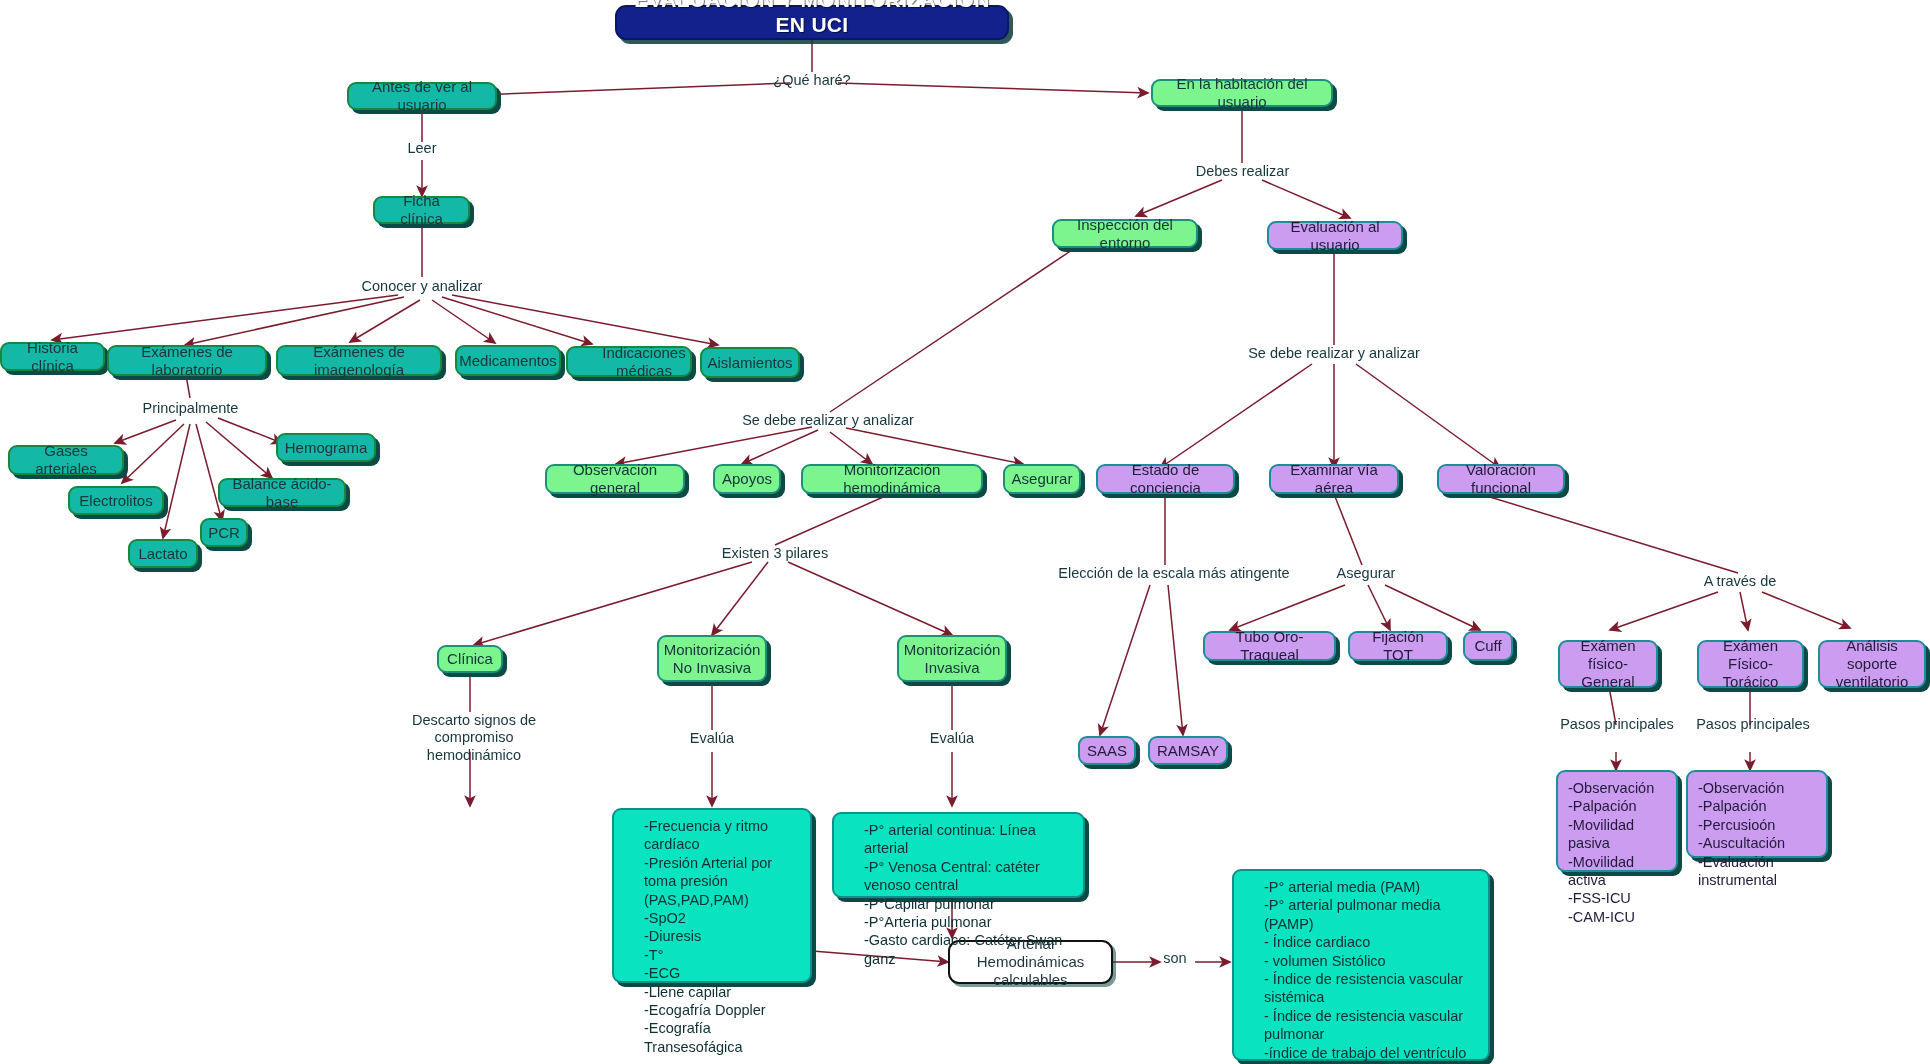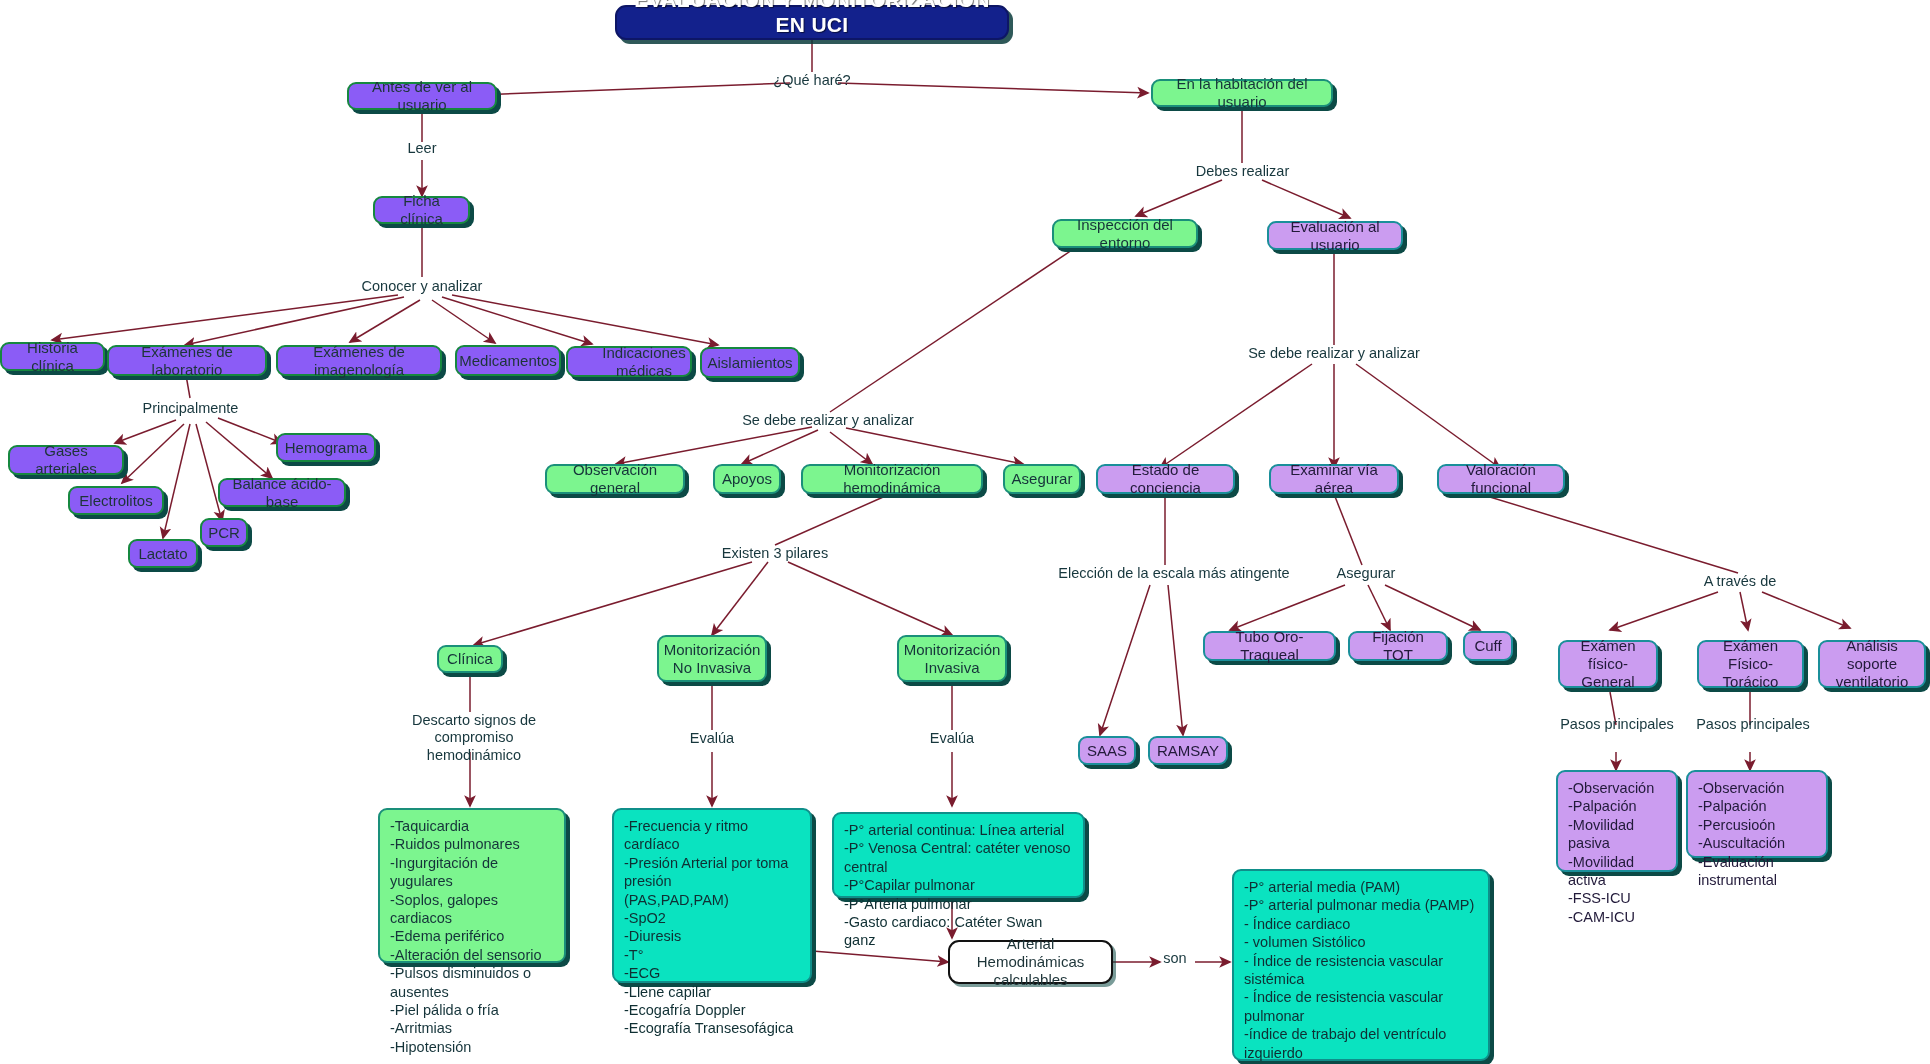--- a/index.html
+++ b/index.html
@@ -6,28 +6,28 @@
   body{font-family:"Liberation Sans",sans-serif;}
   #map{position:relative;width:1930px;height:1064px;background:#ffffff;overflow:hidden;}
   svg.links{position:absolute;left:0;top:0;width:1930px;height:1064px;pointer-events:none;}
   .node{position:absolute;box-sizing:border-box;display:flex;align-items:center;justify-content:center;
         text-align:center;border-radius:9px;line-height:1.18;z-index:3;}
   .node .lbl{display:block;width:100%;padding:0 7px;}
   
   .n-title{background:#13218c;color:#ffffff;border:2px solid #0d1666;border-radius:11px;
            font-weight:bold;font-size:21px;letter-spacing:.3px;
            box-shadow:4px 4px 0 rgba(10,60,60,.85);text-shadow:1px 1px 1px rgba(0,0,0,.55);}
-  .n-yellow{background:#8b5cf6;color:#1d3438;border:2px solid #16883f;
+  .n-yellow{background:#14b8a6;color:#1d3438;border:2px solid #16883f;
             box-shadow:4px 4px 0 #0c4a46;font-size:15px;}
   .n-green{background:#7cf58f;color:#15343a;border:2px solid #1a8f7a;
            box-shadow:4px 4px 0 #0c4a46;font-size:15px;}
   .n-purple{background:#cb9cf0;color:#221a3a;border:2px solid #1a8f9a;
             box-shadow:4px 4px 0 #0c4a46;font-size:15px;}
   .n-cyan{background:#0ae3c0;color:#0f2f33;border:2px solid #0f8f8a;
-          box-shadow:4px 4px 0 #0c4a46;font-size:15px;}
+          box-shadow:4px 4px 0 #0c4a46;font-size:15px;padding-left:20px;}
   .n-white{background:#ffffff;color:#1d3438;border:2px solid #121212;border-radius:11px;
            box-shadow:3px 3px 0 rgba(12,74,70,.55);font-size:15px;}
   .n-list{align-items:flex-start;justify-content:flex-start;text-align:left;}
   .n-list .lbl{padding:7px 10px;white-space:pre-line;font-size:14.5px;line-height:1.27;}
   .linklabel{position:absolute;color:#17373d;font-size:14.5px;line-height:1.2;
              text-align:center;z-index:4;white-space:pre-line;background:transparent;}
 </style>
 </head>
 <body>
 
@@ -287,32 +287,20 @@
   <div class="node n-purple" style="left:1818px;top:640px;width:108px;height:48px;">
     <span class="lbl" style="white-space:pre-line;">Análisis soporte
 ventilatorio</span>
     </div>
 
   <div class="node n-white" style="left:948px;top:940px;width:165px;height:44px;">
     <span class="lbl" style="white-space:pre-line;">Arterial Hemodinámicas
 calculables</span>
     </div>
 
-  <div class="node n-green n-list" style="left:378px;top:808px;width:188px;height:155px;">
-    <span class="lbl">-Taquicardia
--Ruidos pulmonares
--Ingurgitación de yugulares
--Soplos, galopes cardiacos
--Edema periférico
--Alteración del sensorio
--Pulsos disminuidos o ausentes
--Piel pálida o fría
--Arritmias
--Hipotensión</span>
-    </div>
 
   <div class="node n-cyan n-list" style="left:612px;top:808px;width:200px;height:175px;">
     <span class="lbl">-Frecuencia y ritmo cardíaco
 -Presión Arterial por toma presión
 (PAS,PAD,PAM)
 -SpO2
 -Diuresis
 -T°
 -ECG
 -Llene capilar

